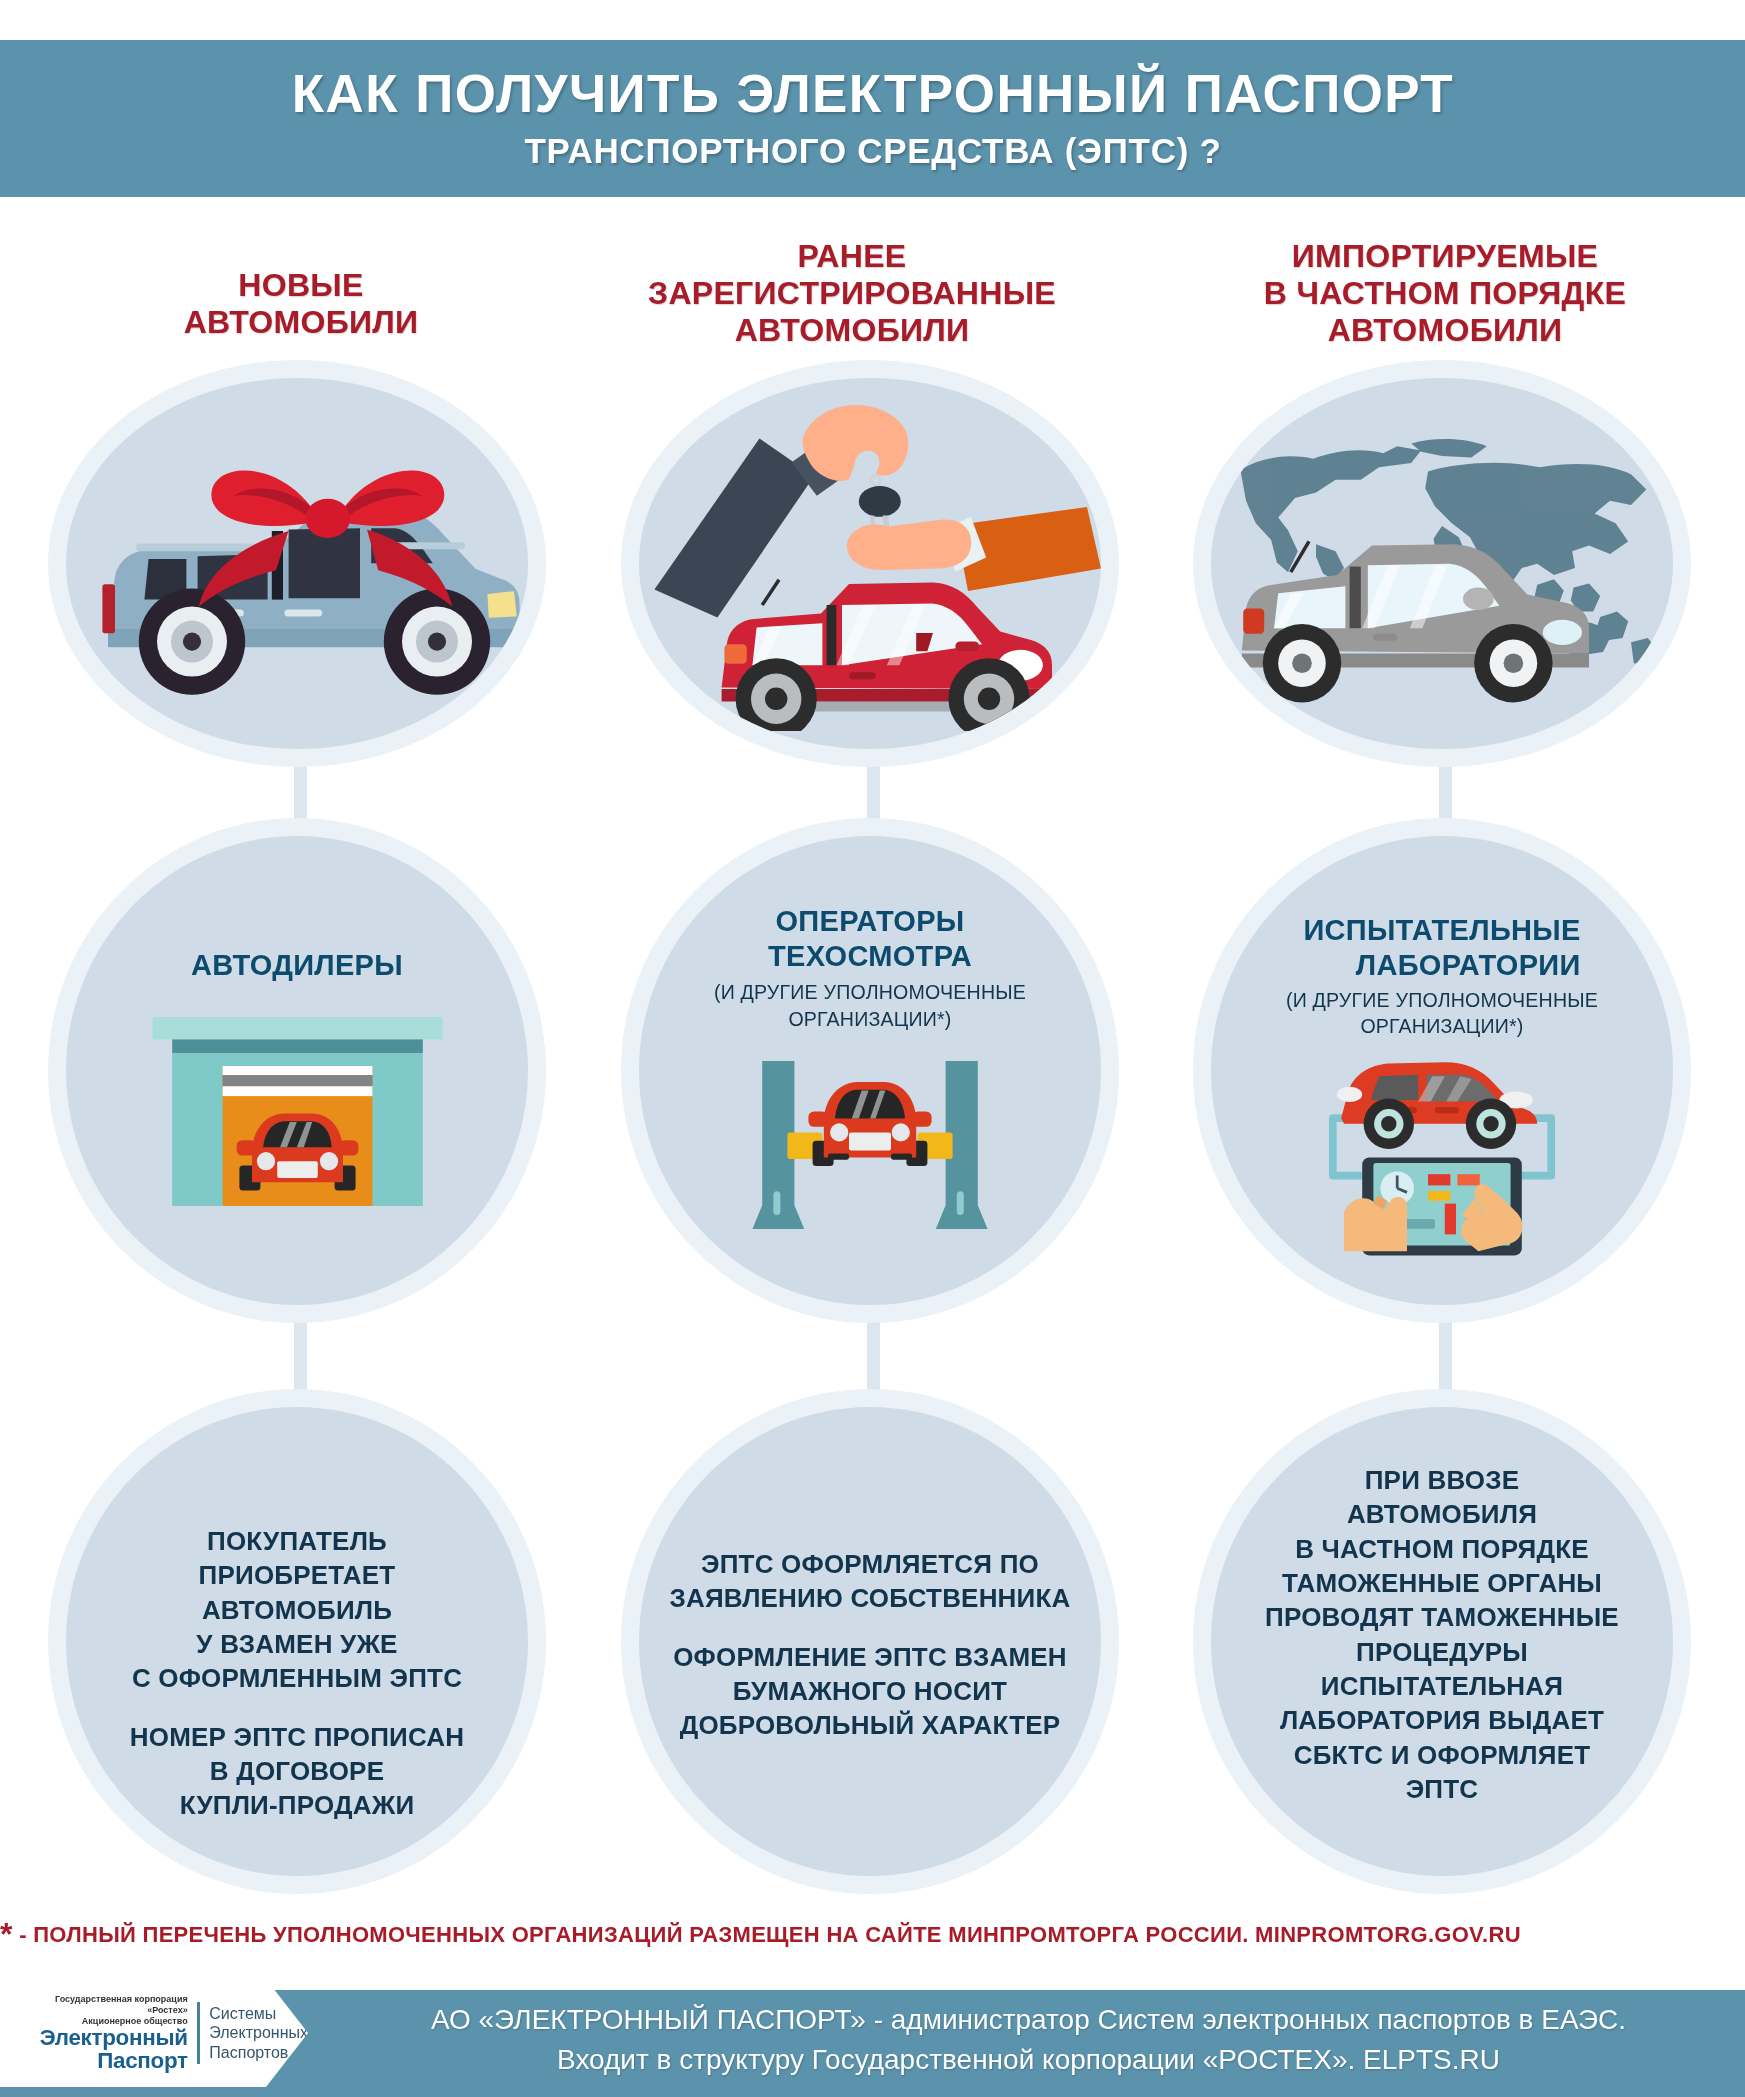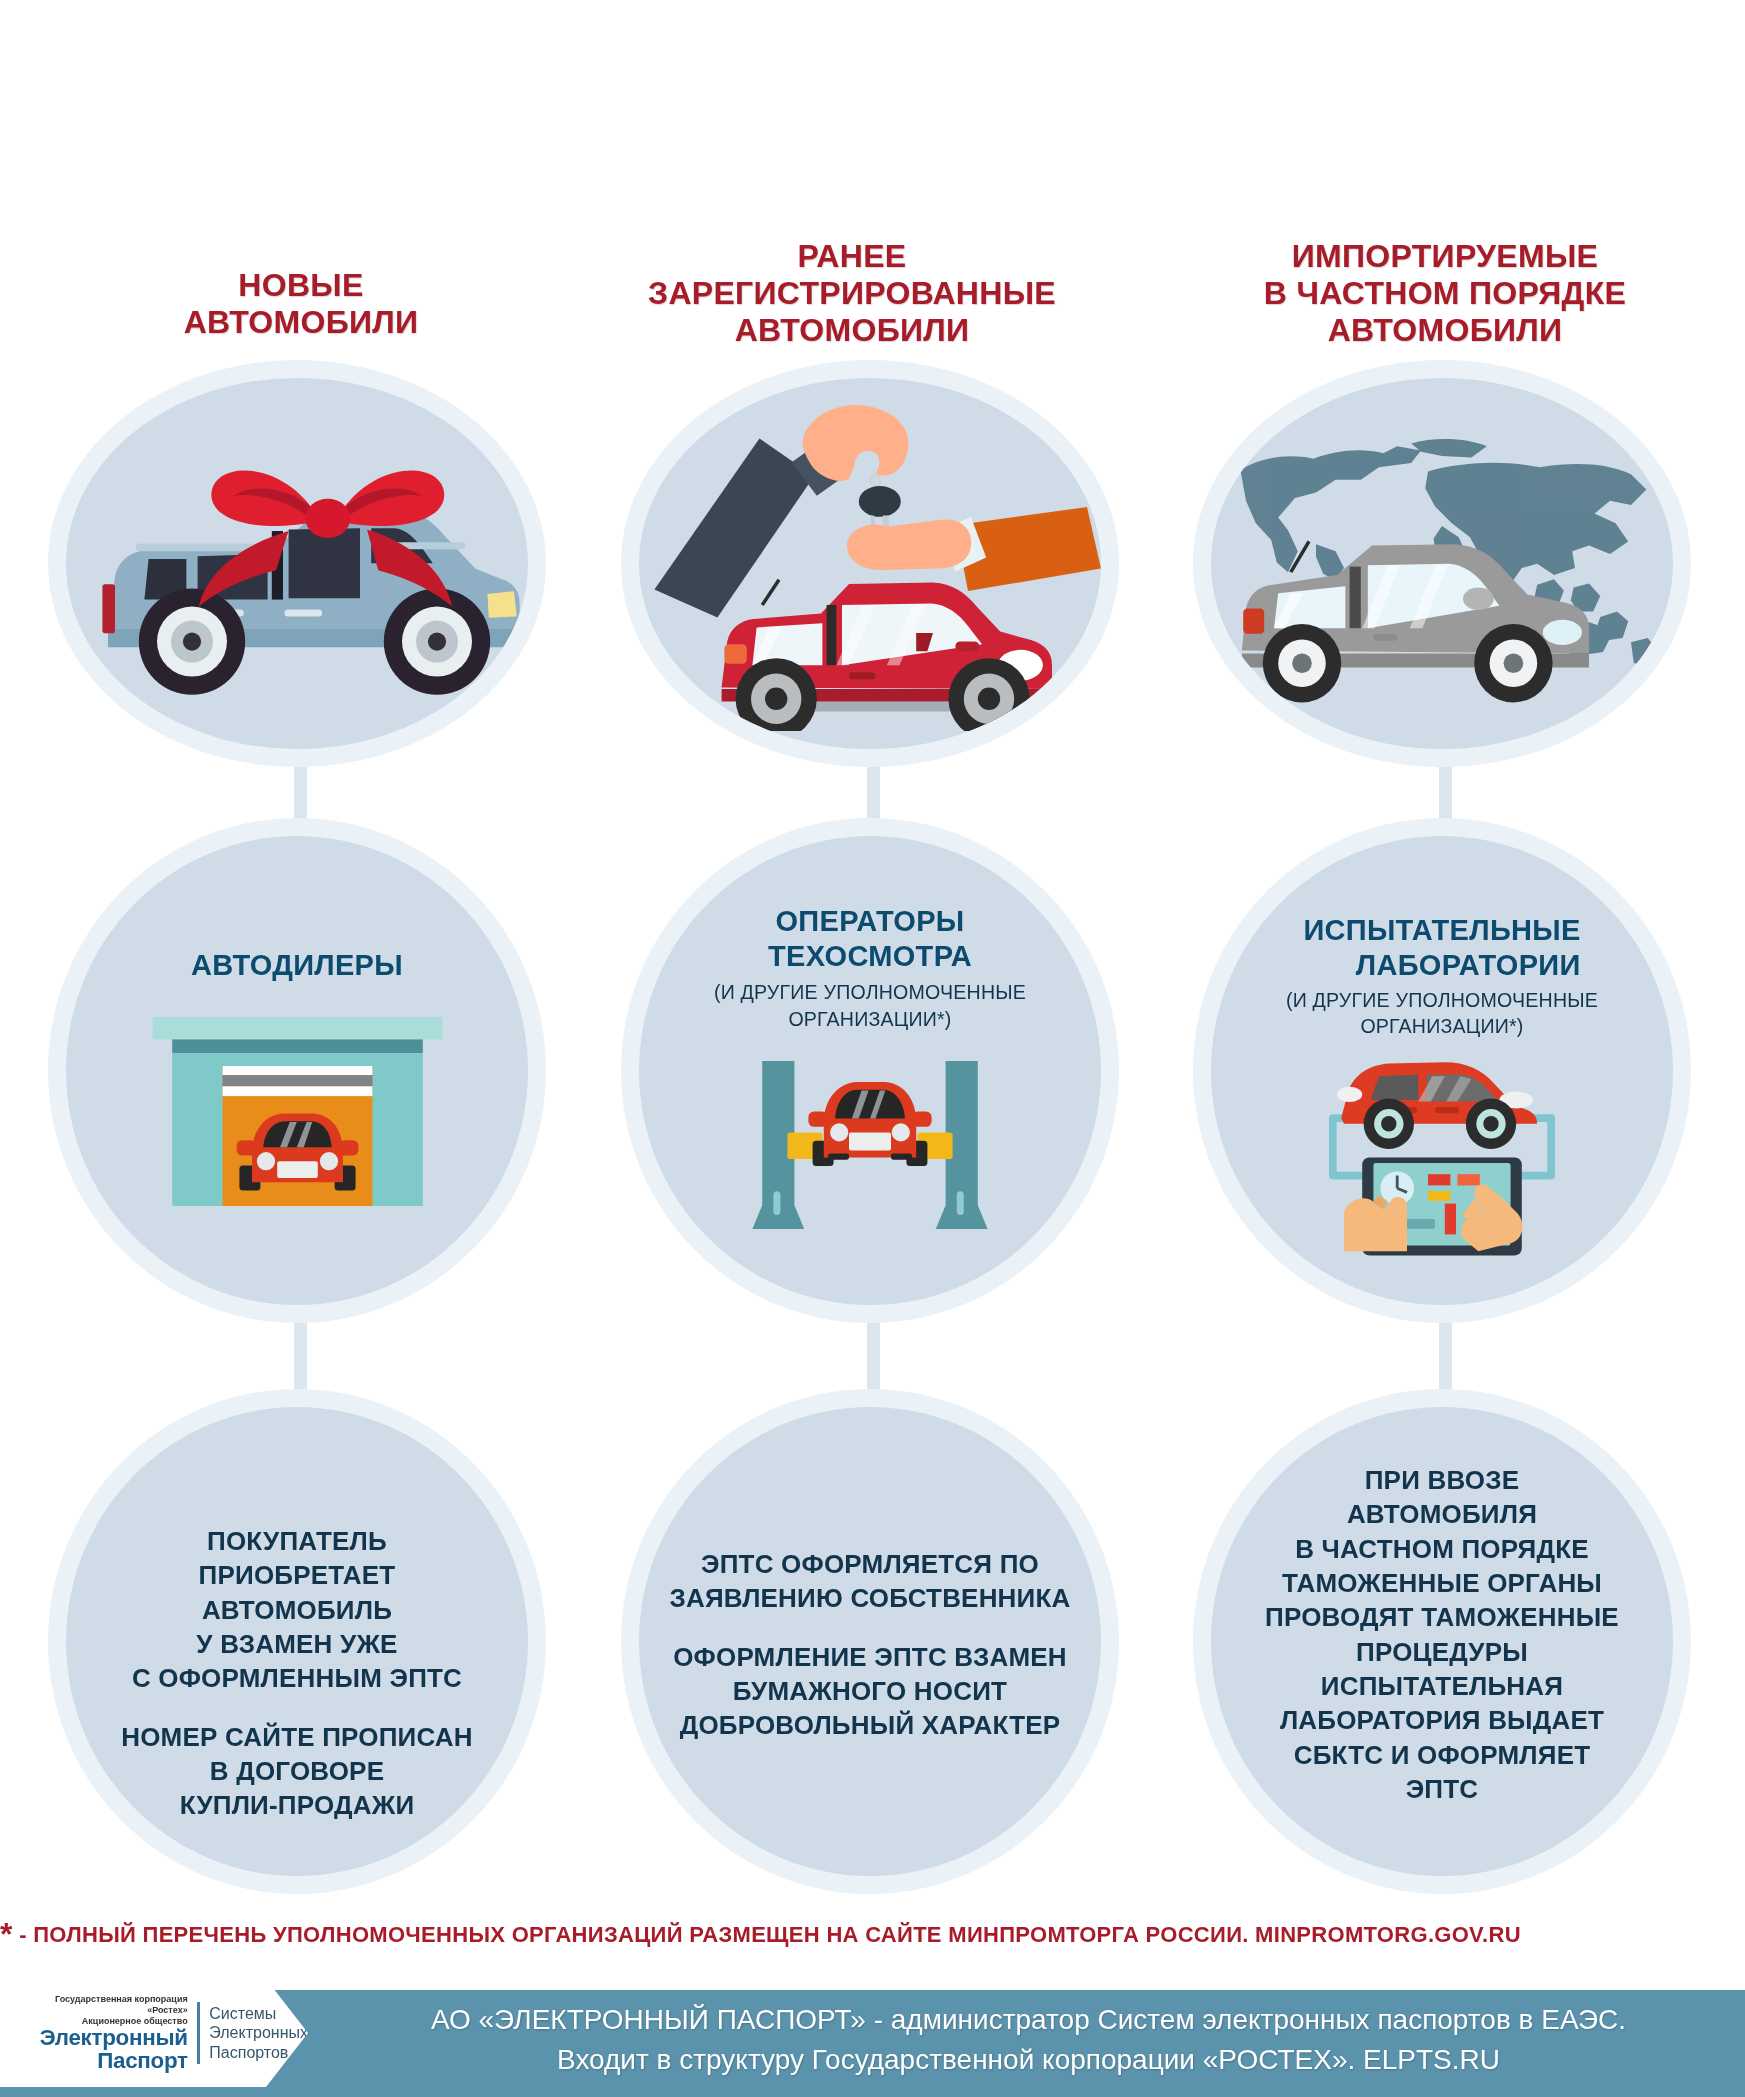--- a/index.html
+++ b/index.html
@@ -104,20 +104,24 @@
   .logo-div { width:2.1px; height:62px; background:#1a5f8e; opacity:.8; }
   .logo-right { padding-left:9.8px; font-size:16px; color:#35566b; line-height:1.22; }
 
   svg { display:block; }
 </style>
 </head>
 <body>
 
 <div class="page">
 
+  <div class="header">
+    <div class="header-title">КАК  ПОЛУЧИТЬ ЭЛЕКТРОННЫЙ ПАСПОРТ</div>
+    <div class="header-sub">ТРАНСПОРТНОГО СРЕДСТВА (ЭПТС) ?</div>
+  </div>
 
   <div class="col col-1">
     <div class="col-head">
       <div>НОВЫЕ</div>
       <div>АВТОМОБИЛИ</div>
     </div>
   </div>
 
   <div class="arrow" style="left:294px; top:747px; height:84px;"></div>
   <div class="arrow" style="left:294px; top:1315px; height:84px;"></div>
@@ -199,21 +203,21 @@
 
   <div class="bubble" style="left:66px; top:1407px; width:462px; height:469px;">
     <div class="inner">
       <div class="bub-body" style="margin-top:117px;">
         <div>ПОКУПАТЕЛЬ</div>
         <div>ПРИОБРЕТАЕТ</div>
         <div>АВТОМОБИЛЬ</div>
         <div>У ВЗАМЕН УЖЕ</div>
         <div>С ОФОРМЛЕННЫМ ЭПТС</div>
         <span class="gap"></span>
-        <div>НОМЕР САЙТЕ ПРОПИСАН</div>
+        <div>НОМЕР ЭПТС ПРОПИСАН</div>
         <div>В ДОГОВОРЕ</div>
         <div>КУПЛИ-ПРОДАЖИ</div>
       </div>
     </div>
   </div>
 
   <div class="col col-2">
     <div class="col-head">
       <div>РАНЕЕ</div>
       <div>ЗАРЕГИСТРИРОВАННЫЕ</div>

